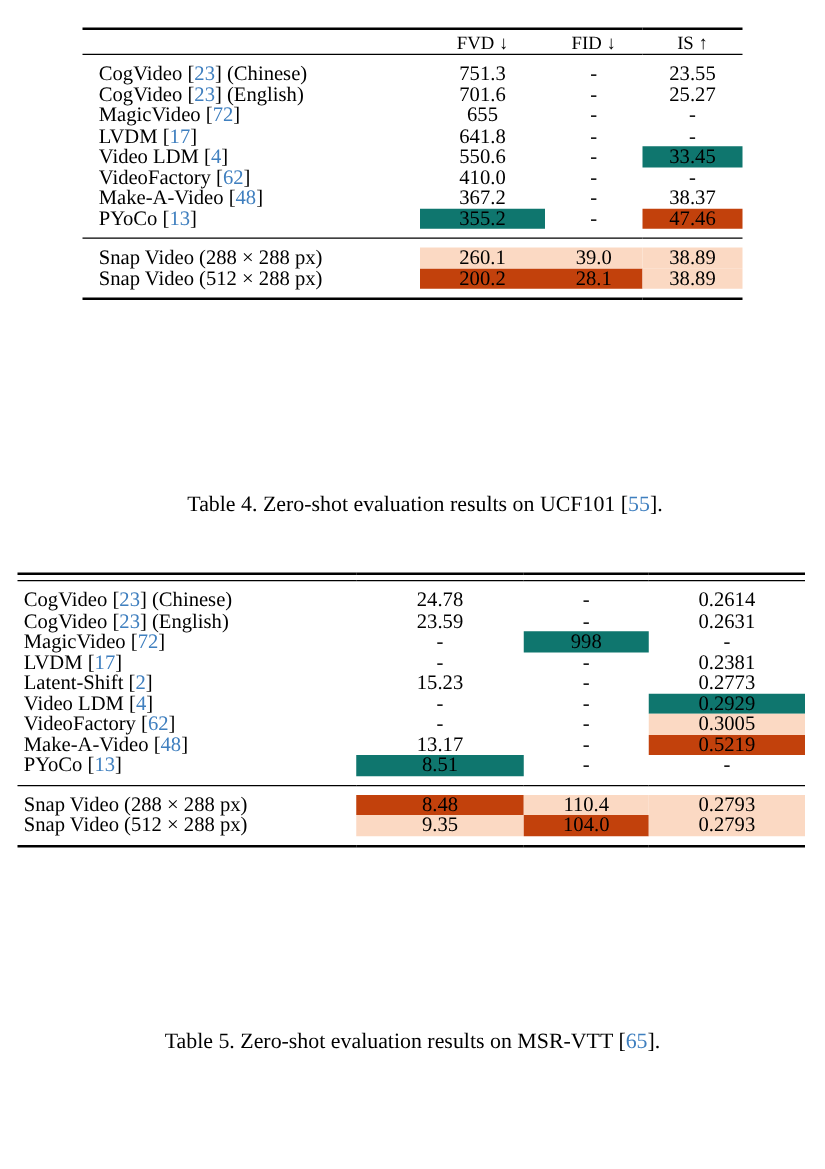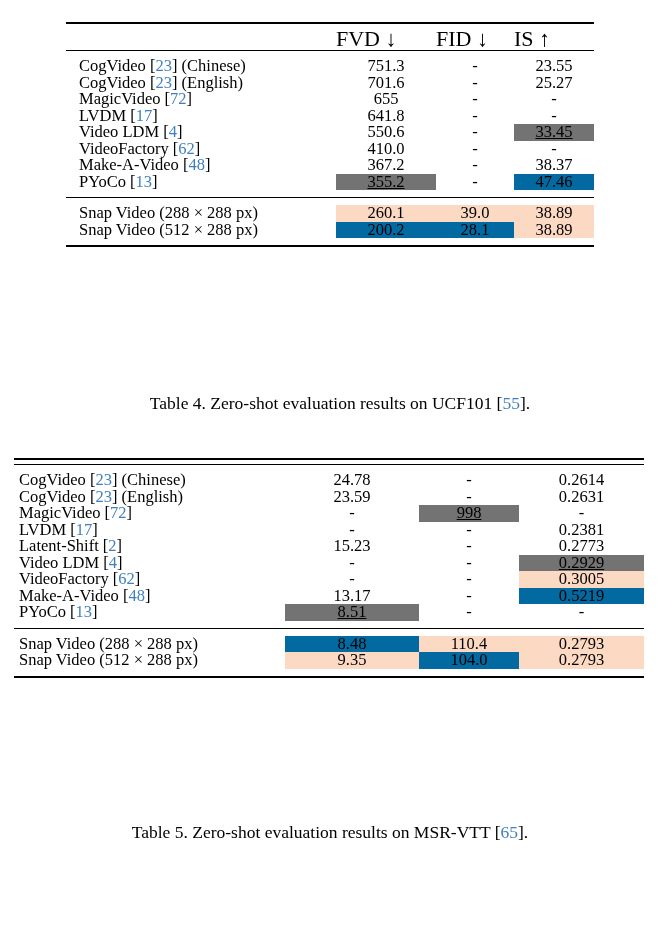--- a/index.html
+++ b/index.html
@@ -44,22 +44,22 @@
   .rule-top td    { border-top: 2.2px solid #000; height: 0; padding: 0; }
   .rule-double td { border-top: 1.3px solid #000; height: 0; padding: 0; }
   .rule-mid td    { border-top: 1.3px solid #000; height: 0; padding: 0; }
   .rule-bot td    { border-top: 2.2px solid #000; height: 0; padding: 0; }
 
   .sp-sm td { height: 7px; }
   .sp-xs td { height: 4px; }
 
   
   th.hdr-metric {
-    text-align: left;
-    font-size: 22px;
+    text-align: center;
+    font-size: 15px;
     padding-bottom: 7px;
     padding-top: 6px;
     white-space: nowrap;
   }
   th.hdr-blank { }
 
   
   td.cell-name {
     text-align: left;
     white-space: nowrap;
@@ -70,23 +70,23 @@
     text-align: center;
     white-space: nowrap;
     padding: 2.6px 0 2.6px 0;
     font-size: 16.5px;
   }
 
   
   .cite { color: #3f7fbf; }
 
   
-  .hl-yellow { background: #737373; text-decoration: underline; }
+  .hl-yellow { background: #0f766e; }
   .hl-light  { background: #fbd9c3; }
-  .hl-dark   { background: #0369a1; }
+  .hl-dark   { background: #c2410c; }
 
   
   .t4 td.cell-name { padding-left: 13px; }
   .t4 th.hdr-blank { padding-left: 13px; }
 
   .t5 td.cell-name { padding-left: 5px; }
 
   
   .caption {
     position: absolute;

